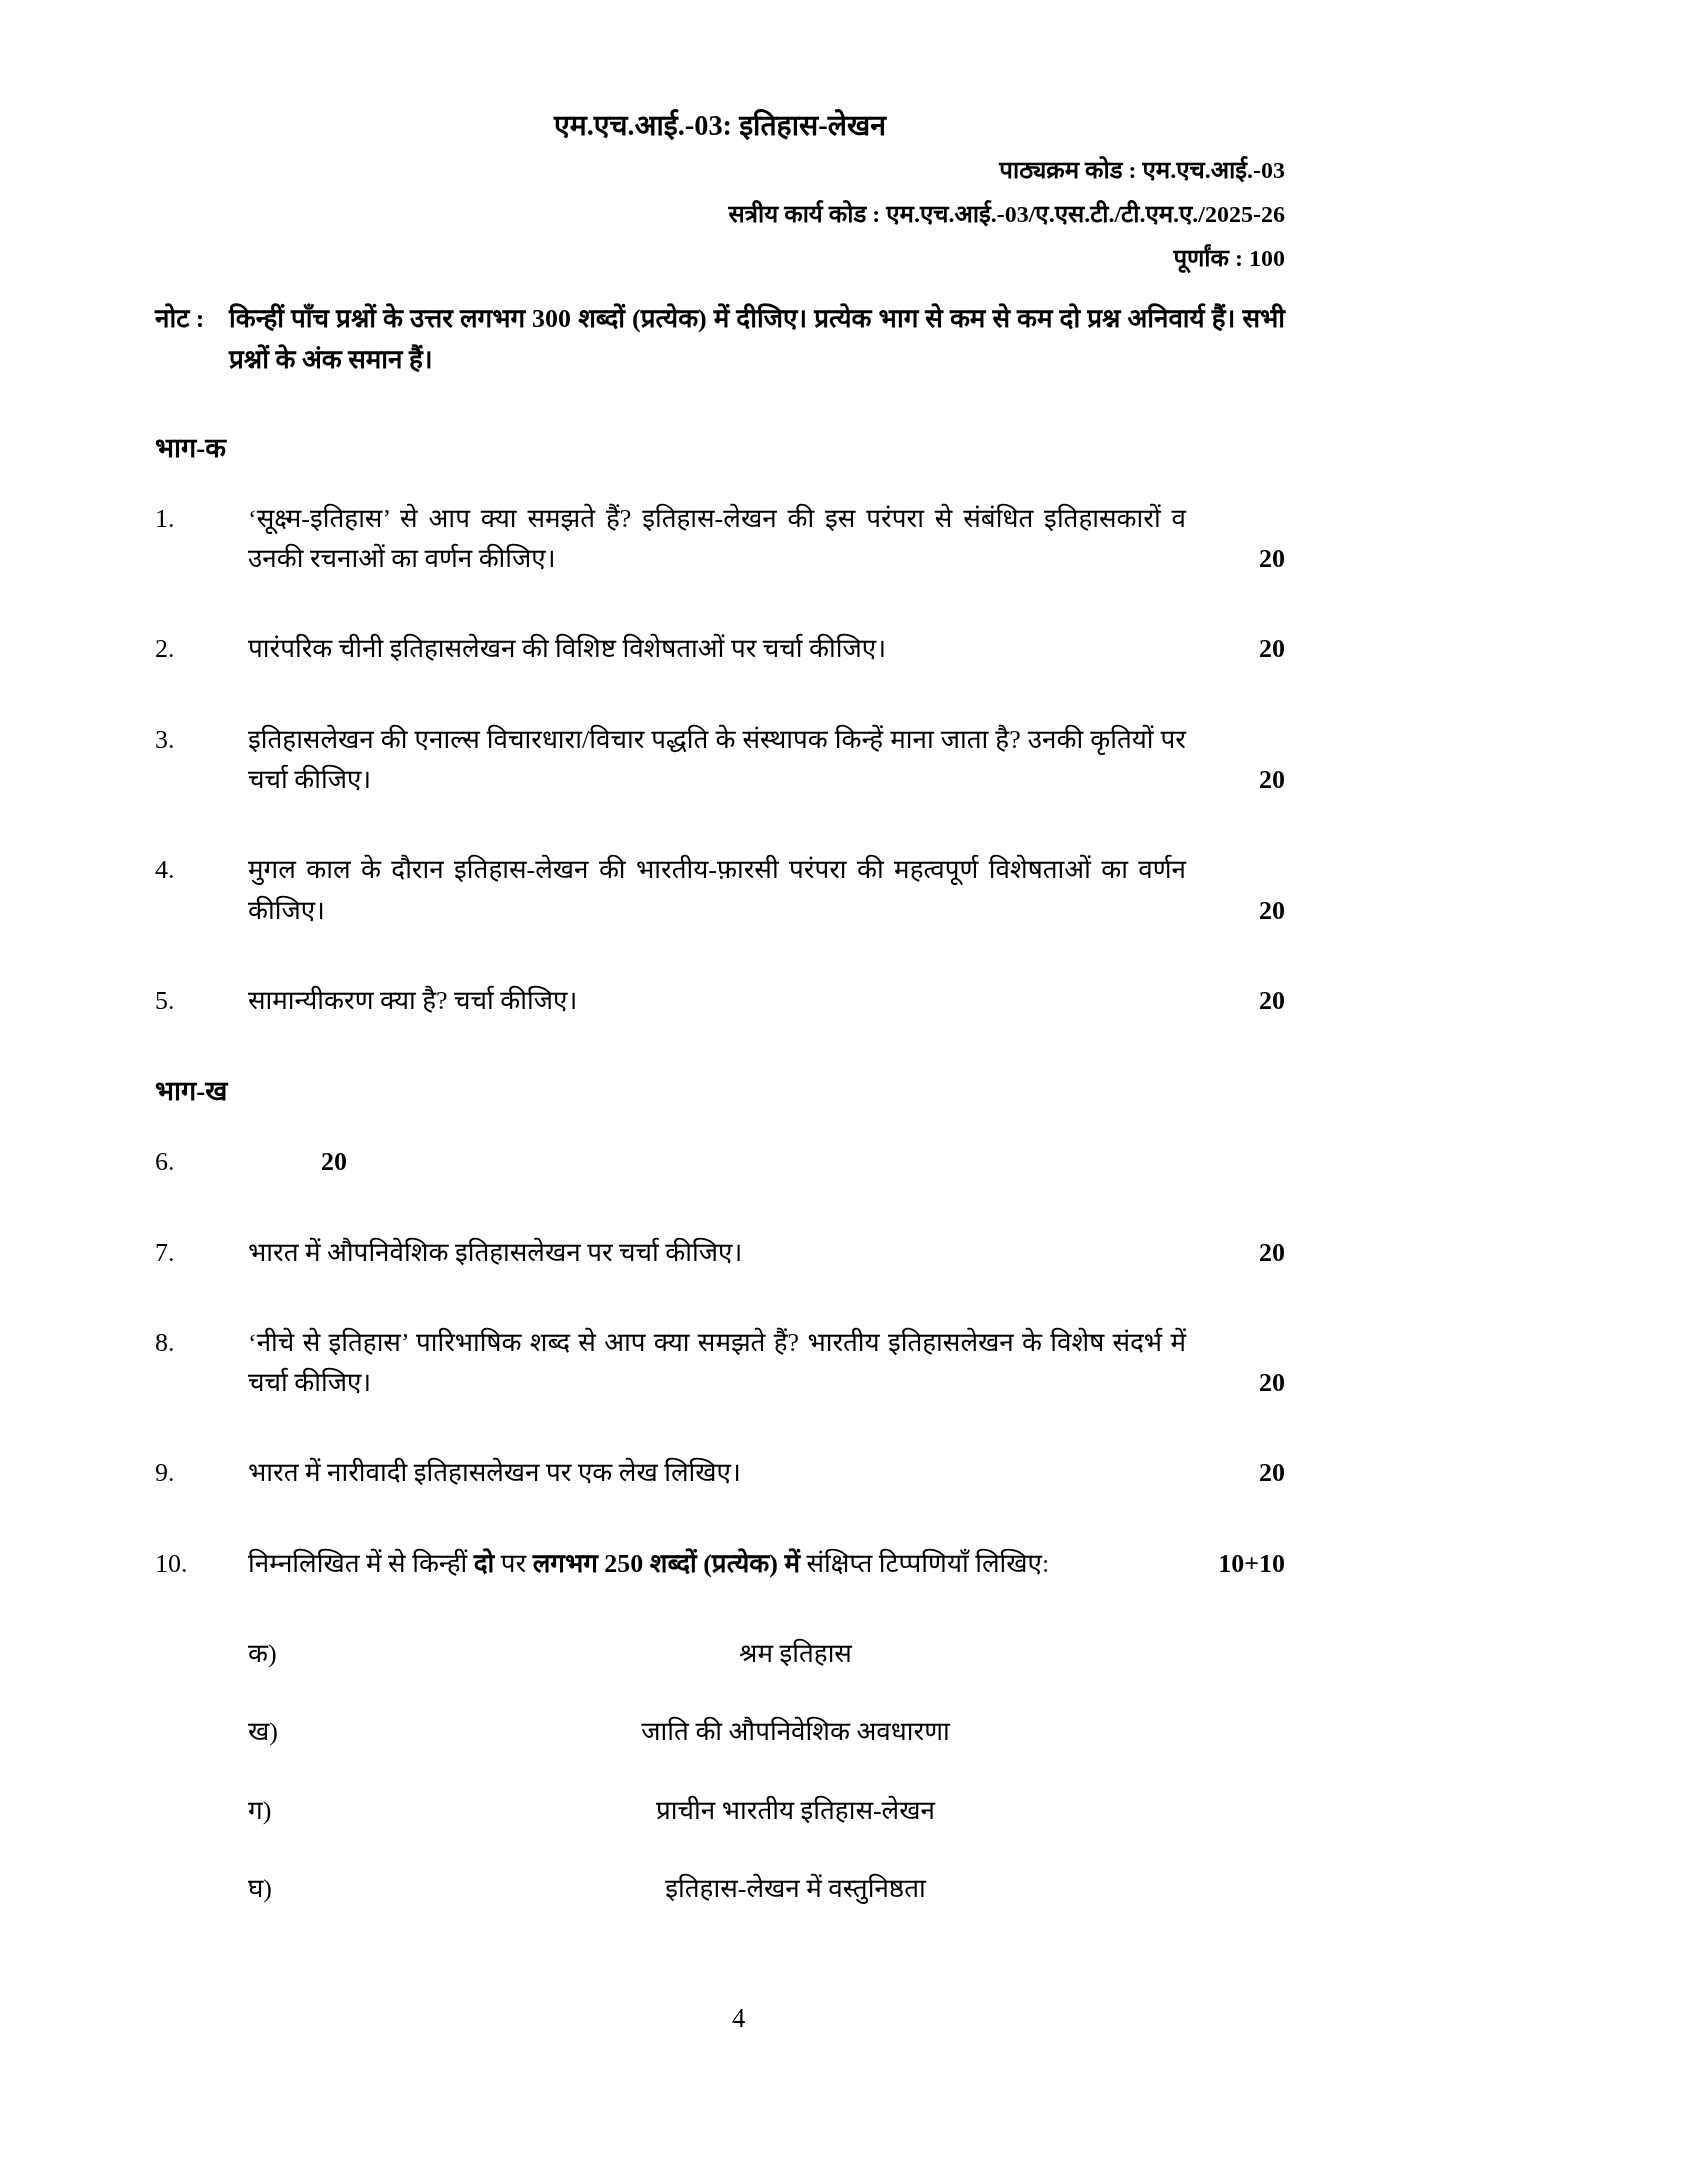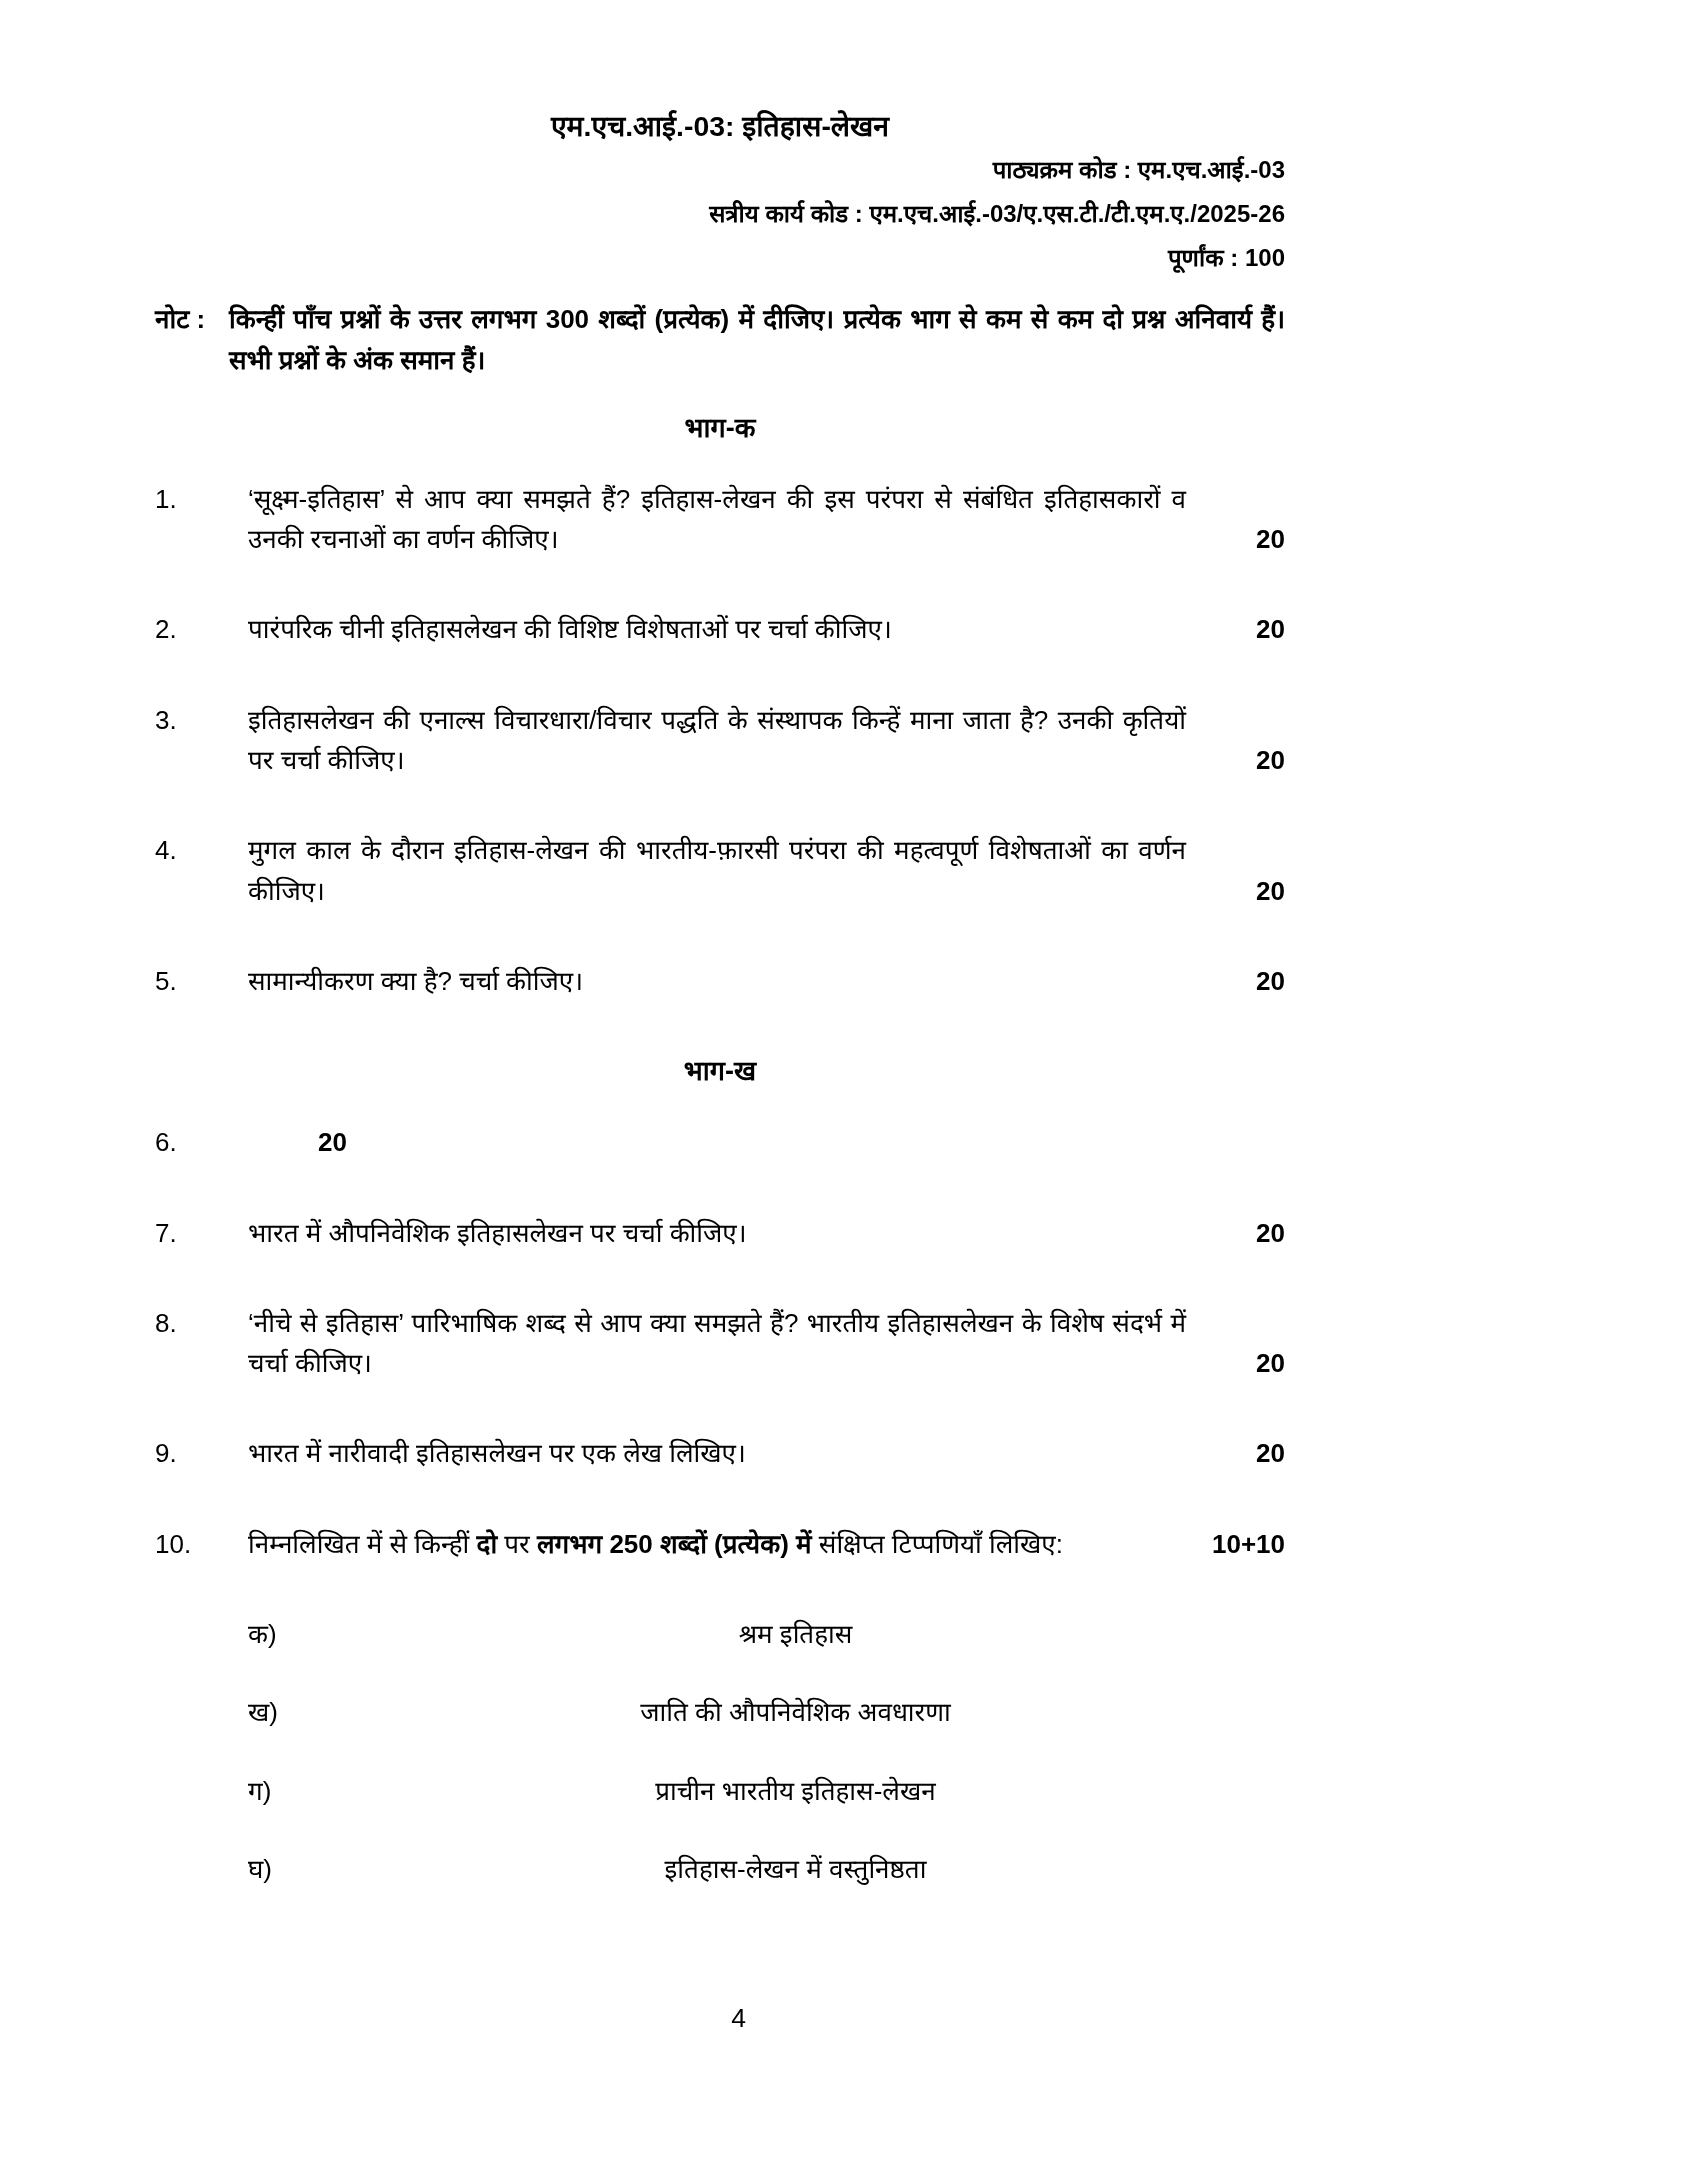--- a/index.html
+++ b/index.html
@@ -6,21 +6,21 @@
     margin: 0;
     padding: 0;
     background: #ffffff;
   }
   .page {
     position: relative;
     width: 1477px;
     height: 2183px;
     background: #ffffff;
     color: #000000;
-    font-family: Liberation Sans, sans-serif;
+    font-family: Liberation Serif, serif;
     box-sizing: border-box;
     padding: 105px 192px 0 155px;
   }
   .title-block {
     text-align: center;
     font-weight: bold;
     font-size: 28.4px;
     line-height: 1.5;
   }
   .codes-block {
@@ -38,23 +38,22 @@
     justify-content: center;
   }
   .note-label {
     flex: 0 0 74px;
   }
   .note-text {
     flex: 1;
     text-align: justify;
   }
   .section-heading {
-    margin-top: 28px;
+    margin-top: 48px;
     margin-bottom: 34px;
-    text-align: center;
     font-weight: bold;
     font-size: 27px;
   }
   .question {
     display: flex;
     margin-bottom: 50px;
     font-size: 26px;
     line-height: 1.55;
   }
   .qnum {

